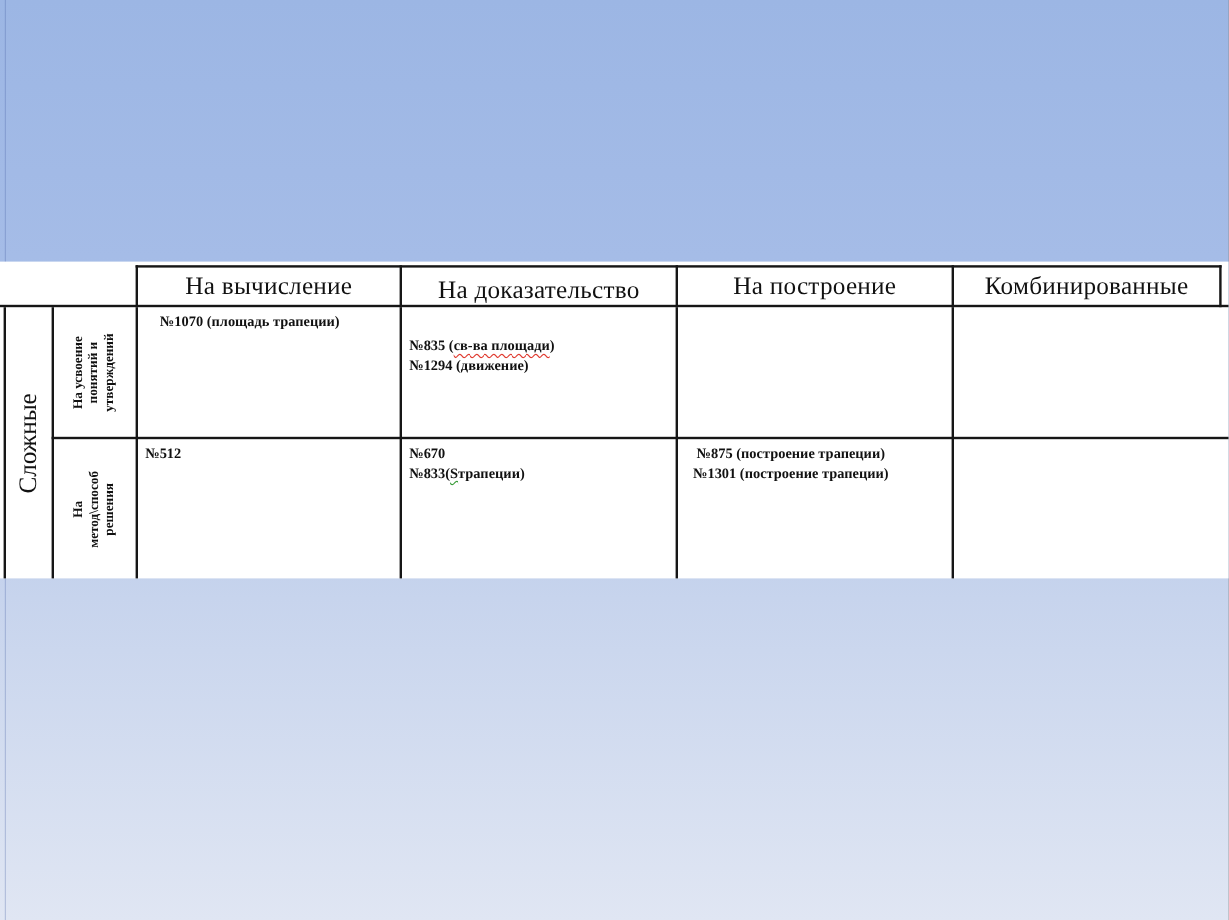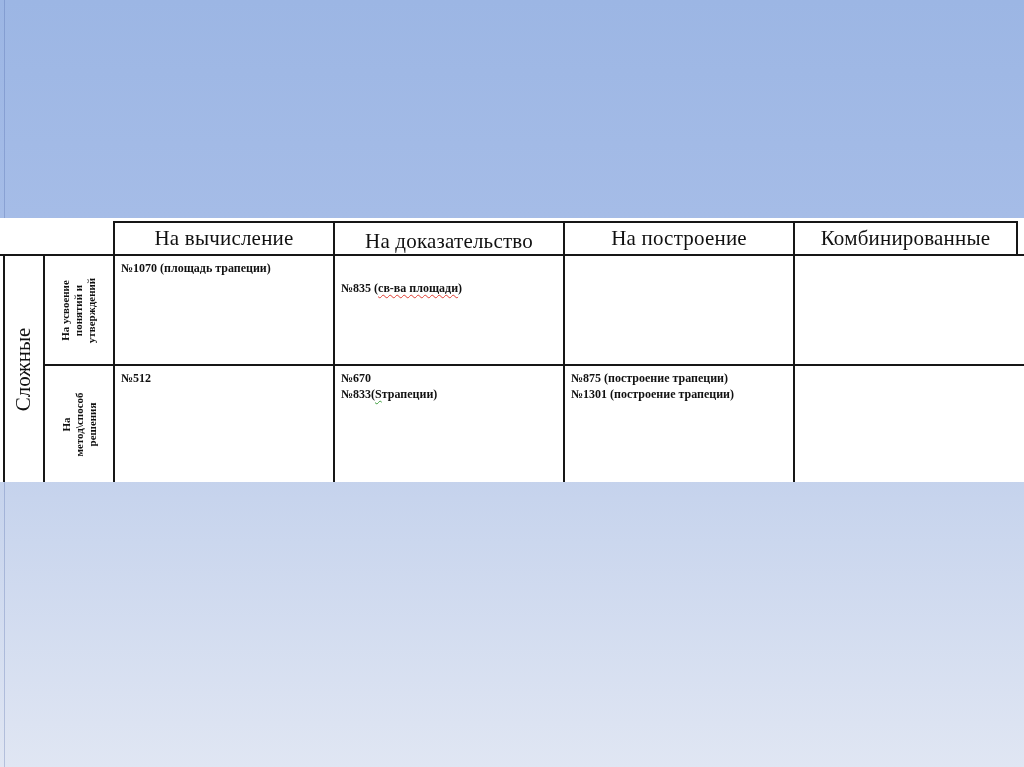--- a/index.html
+++ b/index.html
@@ -111,36 +111,37 @@
       </div>
     </div>
     <div class="vcell row-label" style="left:45px; top:148px; width:68px; height:116px;">
       <div class="vtext">
         <div>На</div>
         <div>метод\способ</div>
         <div>решения</div>
       </div>
     </div>
 
-    <div class="dcell" style="left:115px; top:38px; width:174px; height:108px;">
+    <div class="dcell" style="left:115px; top:38px; width:174px; height:108px;text-align:right;">
       <div>№1070 (площадь трапеции)</div>
     </div>
     <div class="dcell" style="left:335px; top:38px; width:228px; height:108px;margin-top:20px;">
       <div><span>№835 (</span><span class="sq-red">св-ва площади</span><span>)</span></div>
+      <div>№1294 (движение)</div>
     </div>
     <div class="dcell" style="left:565px; top:38px; width:228px; height:108px;"></div>
     <div class="dcell" style="left:795px; top:38px; width:229px; height:108px;"></div>
 
     <div class="dcell" style="left:115px; top:148px; width:256px; height:116px;">
       <div>№512</div>
     </div>
     <div class="dcell" style="left:335px; top:148px; width:228px; height:116px;">
       <div>№670</div>
       <div><span>№833(</span><span class="sq-green">S</span><span>трапеции)</span></div>
     </div>
-    <div class="dcell" style="left:565px; top:148px; width:188px; height:116px;">
+    <div class="dcell" style="left:565px; top:148px; width:188px; height:116px;text-align:center;">
       <div>№875 (построение трапеции)</div>
       <div>№1301 (построение трапеции)</div>
     </div>
     <div class="dcell" style="left:795px; top:148px; width:229px; height:116px;"></div>
 
   </div>
 </div>
 
 </body></html>

